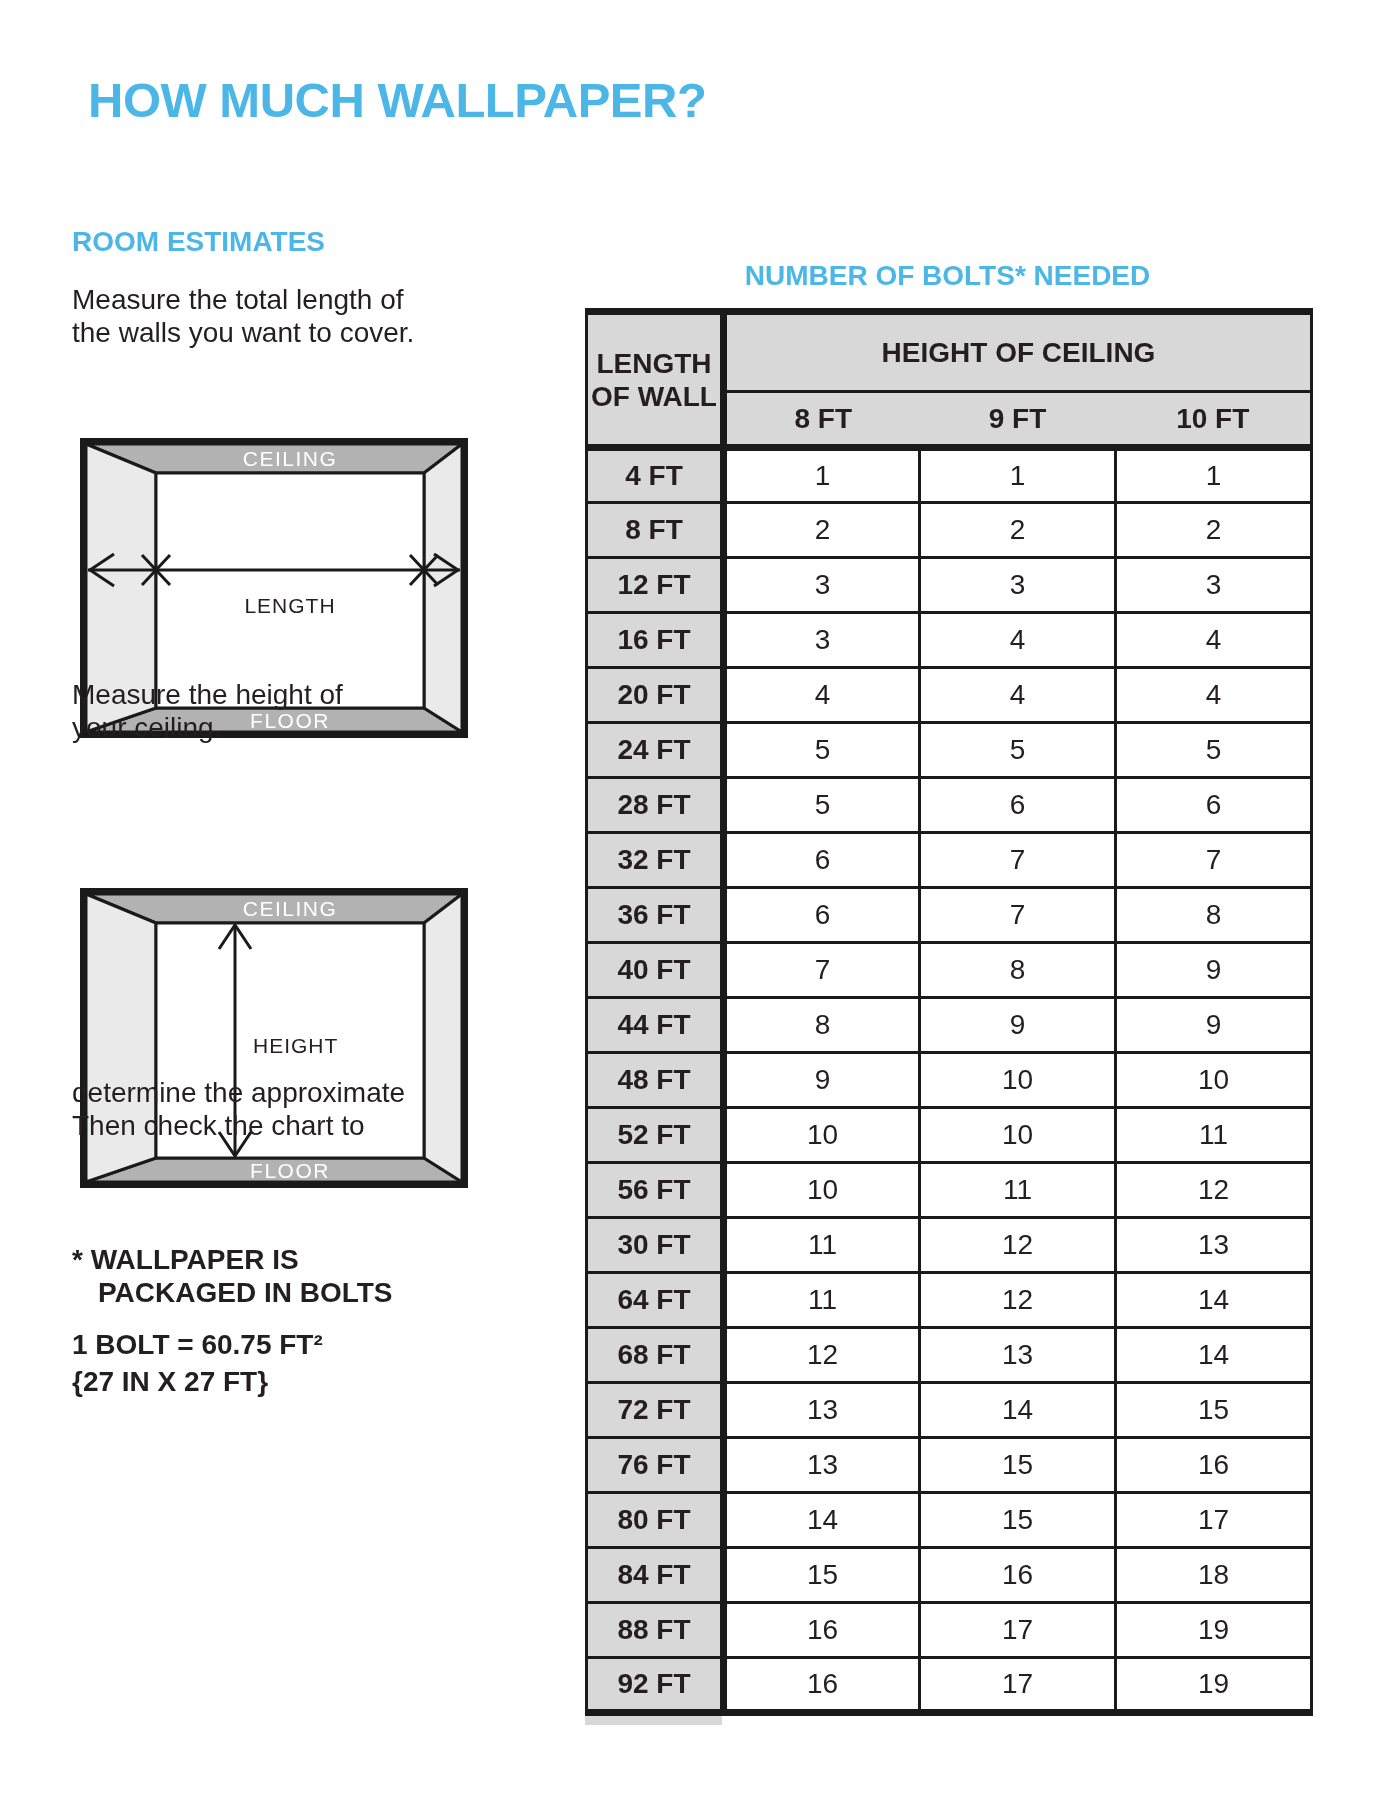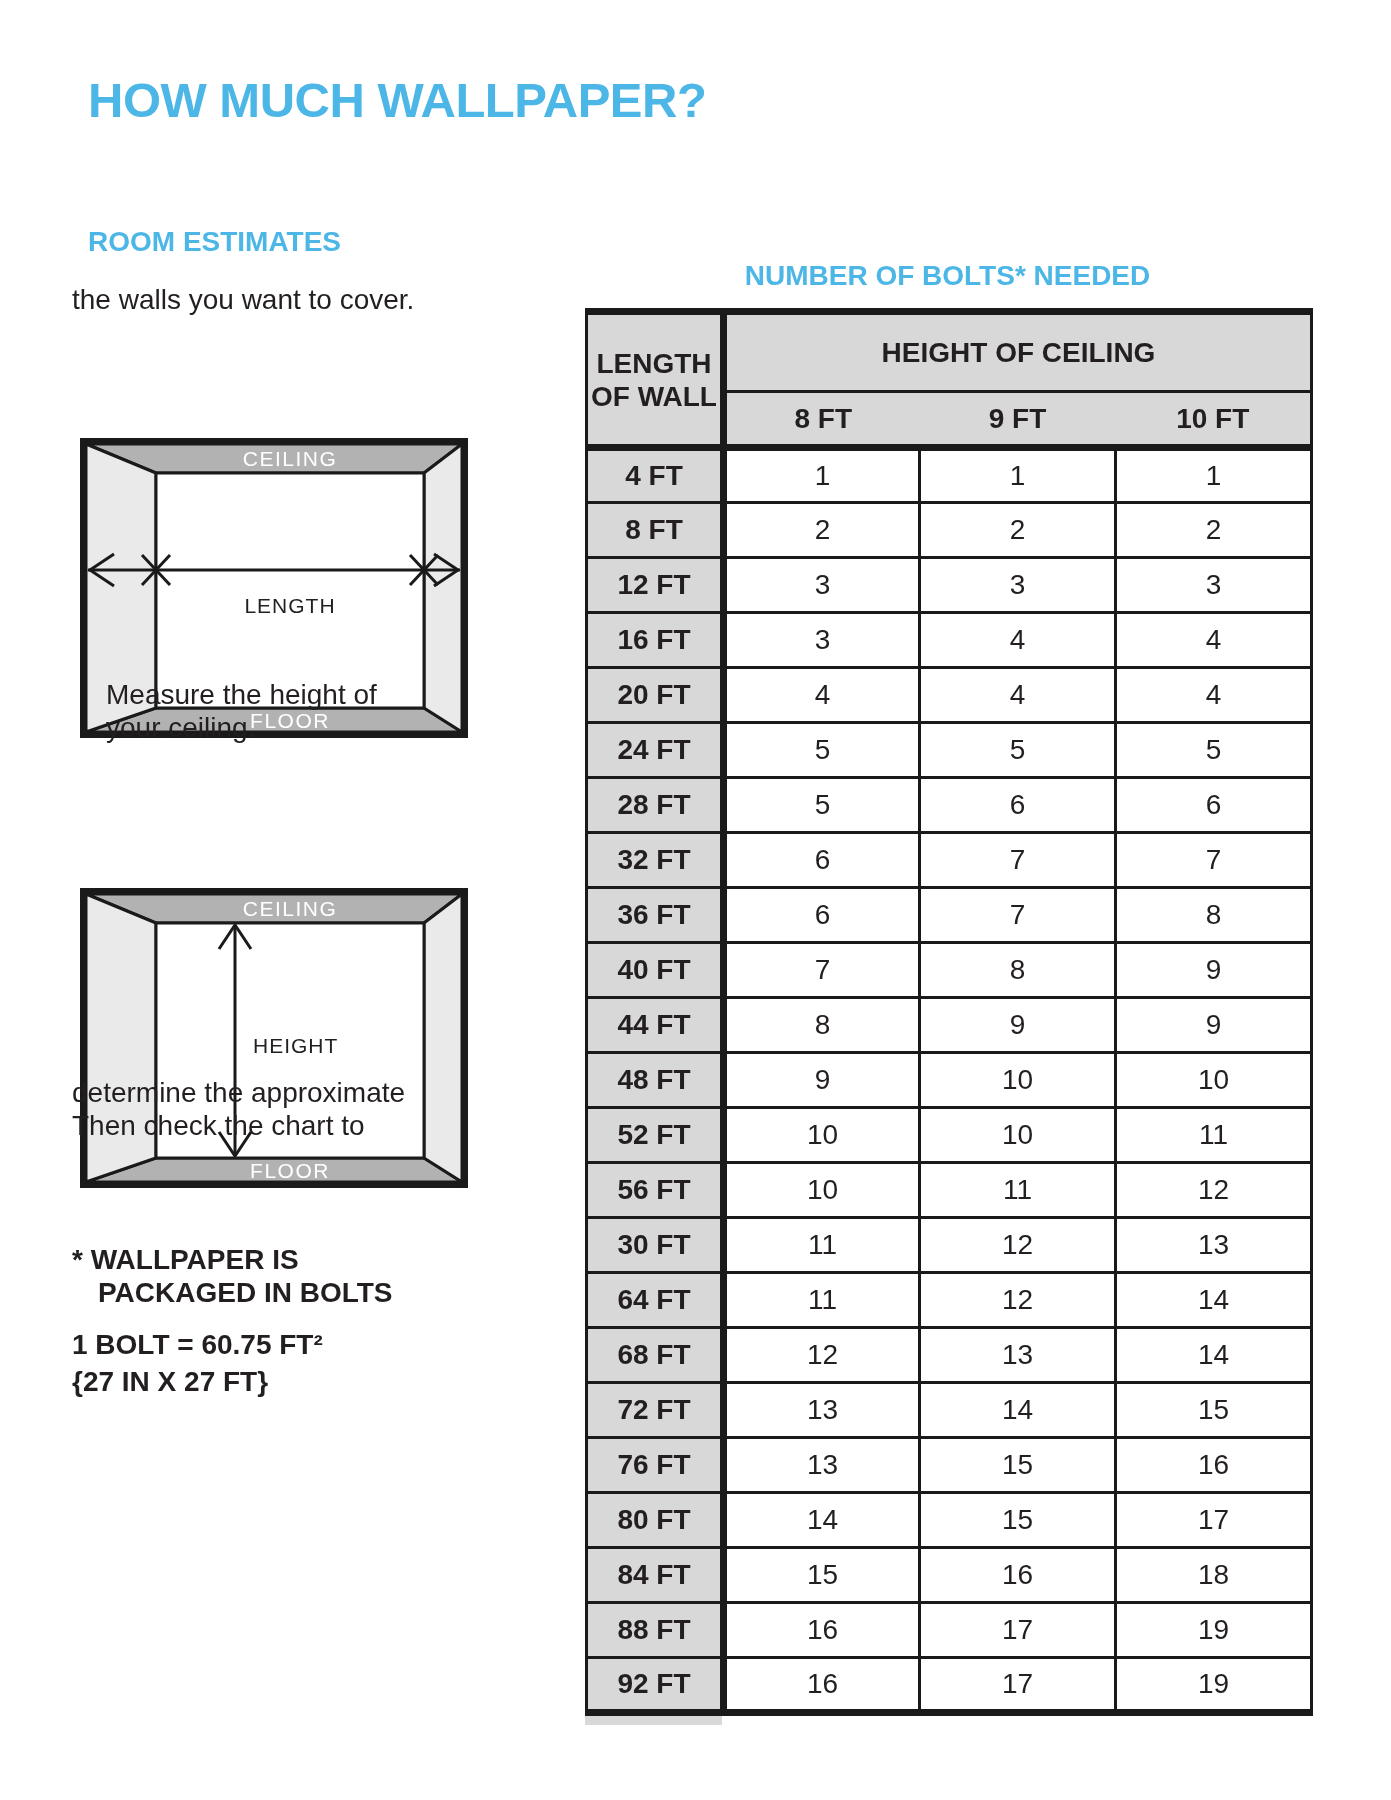--- a/index.html
+++ b/index.html
@@ -66,23 +66,24 @@
   .diag-measure-label{
     font-size:21px;letter-spacing:1px;fill:var(--ink);
     font-family:"Liberation Sans", sans-serif;
   }
 </style>
 </head>
 <body>
 
 <h1 class="abs page-title" style="margin:16px;">HOW MUCH WALLPAPER?</h1>
 
-<div class="abs section-heading" style="left:72px;top:226px;margin-left:16px;">ROOM ESTIMATES</div>
+<div class="abs section-heading" style="left:72px;top:226px;">ROOM ESTIMATES</div>
 
 <div class="abs body-text" style="left:72px;top:283px;">
+  <div>Measure the total length of</div>
   <div>the walls you want to cover.</div>
 </div>
 
 <svg class="abs diagram" style="left:80px;top:438px;" width="388" height="300" viewBox="0 0 388 300">
   <rect x="3" y="3" width="382" height="294" fill="#ffffff" stroke="#1a1a1a" stroke-width="6"></rect>
   <polygon points="6,6 382,6 344,35 76,35" style="fill:var(--shade-gray)" stroke="#1a1a1a" stroke-width="3"></polygon>
   <polygon points="6,294 76,270 344,270 382,294" style="fill:var(--shade-gray)" stroke="#1a1a1a" stroke-width="3"></polygon>
   <polygon points="6,6 76,35 76,270 6,294" style="fill:var(--wall-gray)" stroke="#1a1a1a" stroke-width="3"></polygon>
   <polygon points="382,6 344,35 344,270 382,294" style="fill:var(--wall-gray)" stroke="#1a1a1a" stroke-width="3"></polygon>
   <rect x="76" y="35" width="268" height="235" fill="#ffffff" stroke="#1a1a1a" stroke-width="3"></rect>
@@ -91,21 +92,21 @@
     <path d="M34,116 L10,132 L34,148"></path>
     <path d="M354,116 L378,132 L354,148"></path>
     <path d="M62,117 L90,147 M62,147 L90,117"></path>
     <path d="M330,117 L358,147 M330,147 L358,117"></path>
   </g>
   <text class="diag-room-label" x="210" y="28" text-anchor="middle">CEILING</text>
   <text class="diag-room-label" x="210" y="290" text-anchor="middle">FLOOR</text>
   <text class="diag-measure-label" x="210" y="175" text-anchor="middle">LENGTH</text>
 </svg>
 
-<div class="abs body-text" style="left:72px;top:678px;margin-left:34px;">
+<div class="abs body-text" style="left:72px;top:678px;">
   <div>Measure the height of</div>
   <div>your ceiling.</div>
 </div>
 
 <svg class="abs diagram" style="left:80px;top:888px;" width="388" height="300" viewBox="0 0 388 300">
   <rect x="3" y="3" width="382" height="294" fill="#ffffff" stroke="#1a1a1a" stroke-width="6"></rect>
   <polygon points="6,6 382,6 344,35 76,35" style="fill:var(--shade-gray)" stroke="#1a1a1a" stroke-width="3"></polygon>
   <polygon points="6,294 76,270 344,270 382,294" style="fill:var(--shade-gray)" stroke="#1a1a1a" stroke-width="3"></polygon>
   <polygon points="6,6 76,35 76,270 6,294" style="fill:var(--wall-gray)" stroke="#1a1a1a" stroke-width="3"></polygon>
   <polygon points="382,6 344,35 344,270 382,294" style="fill:var(--wall-gray)" stroke="#1a1a1a" stroke-width="3"></polygon>

